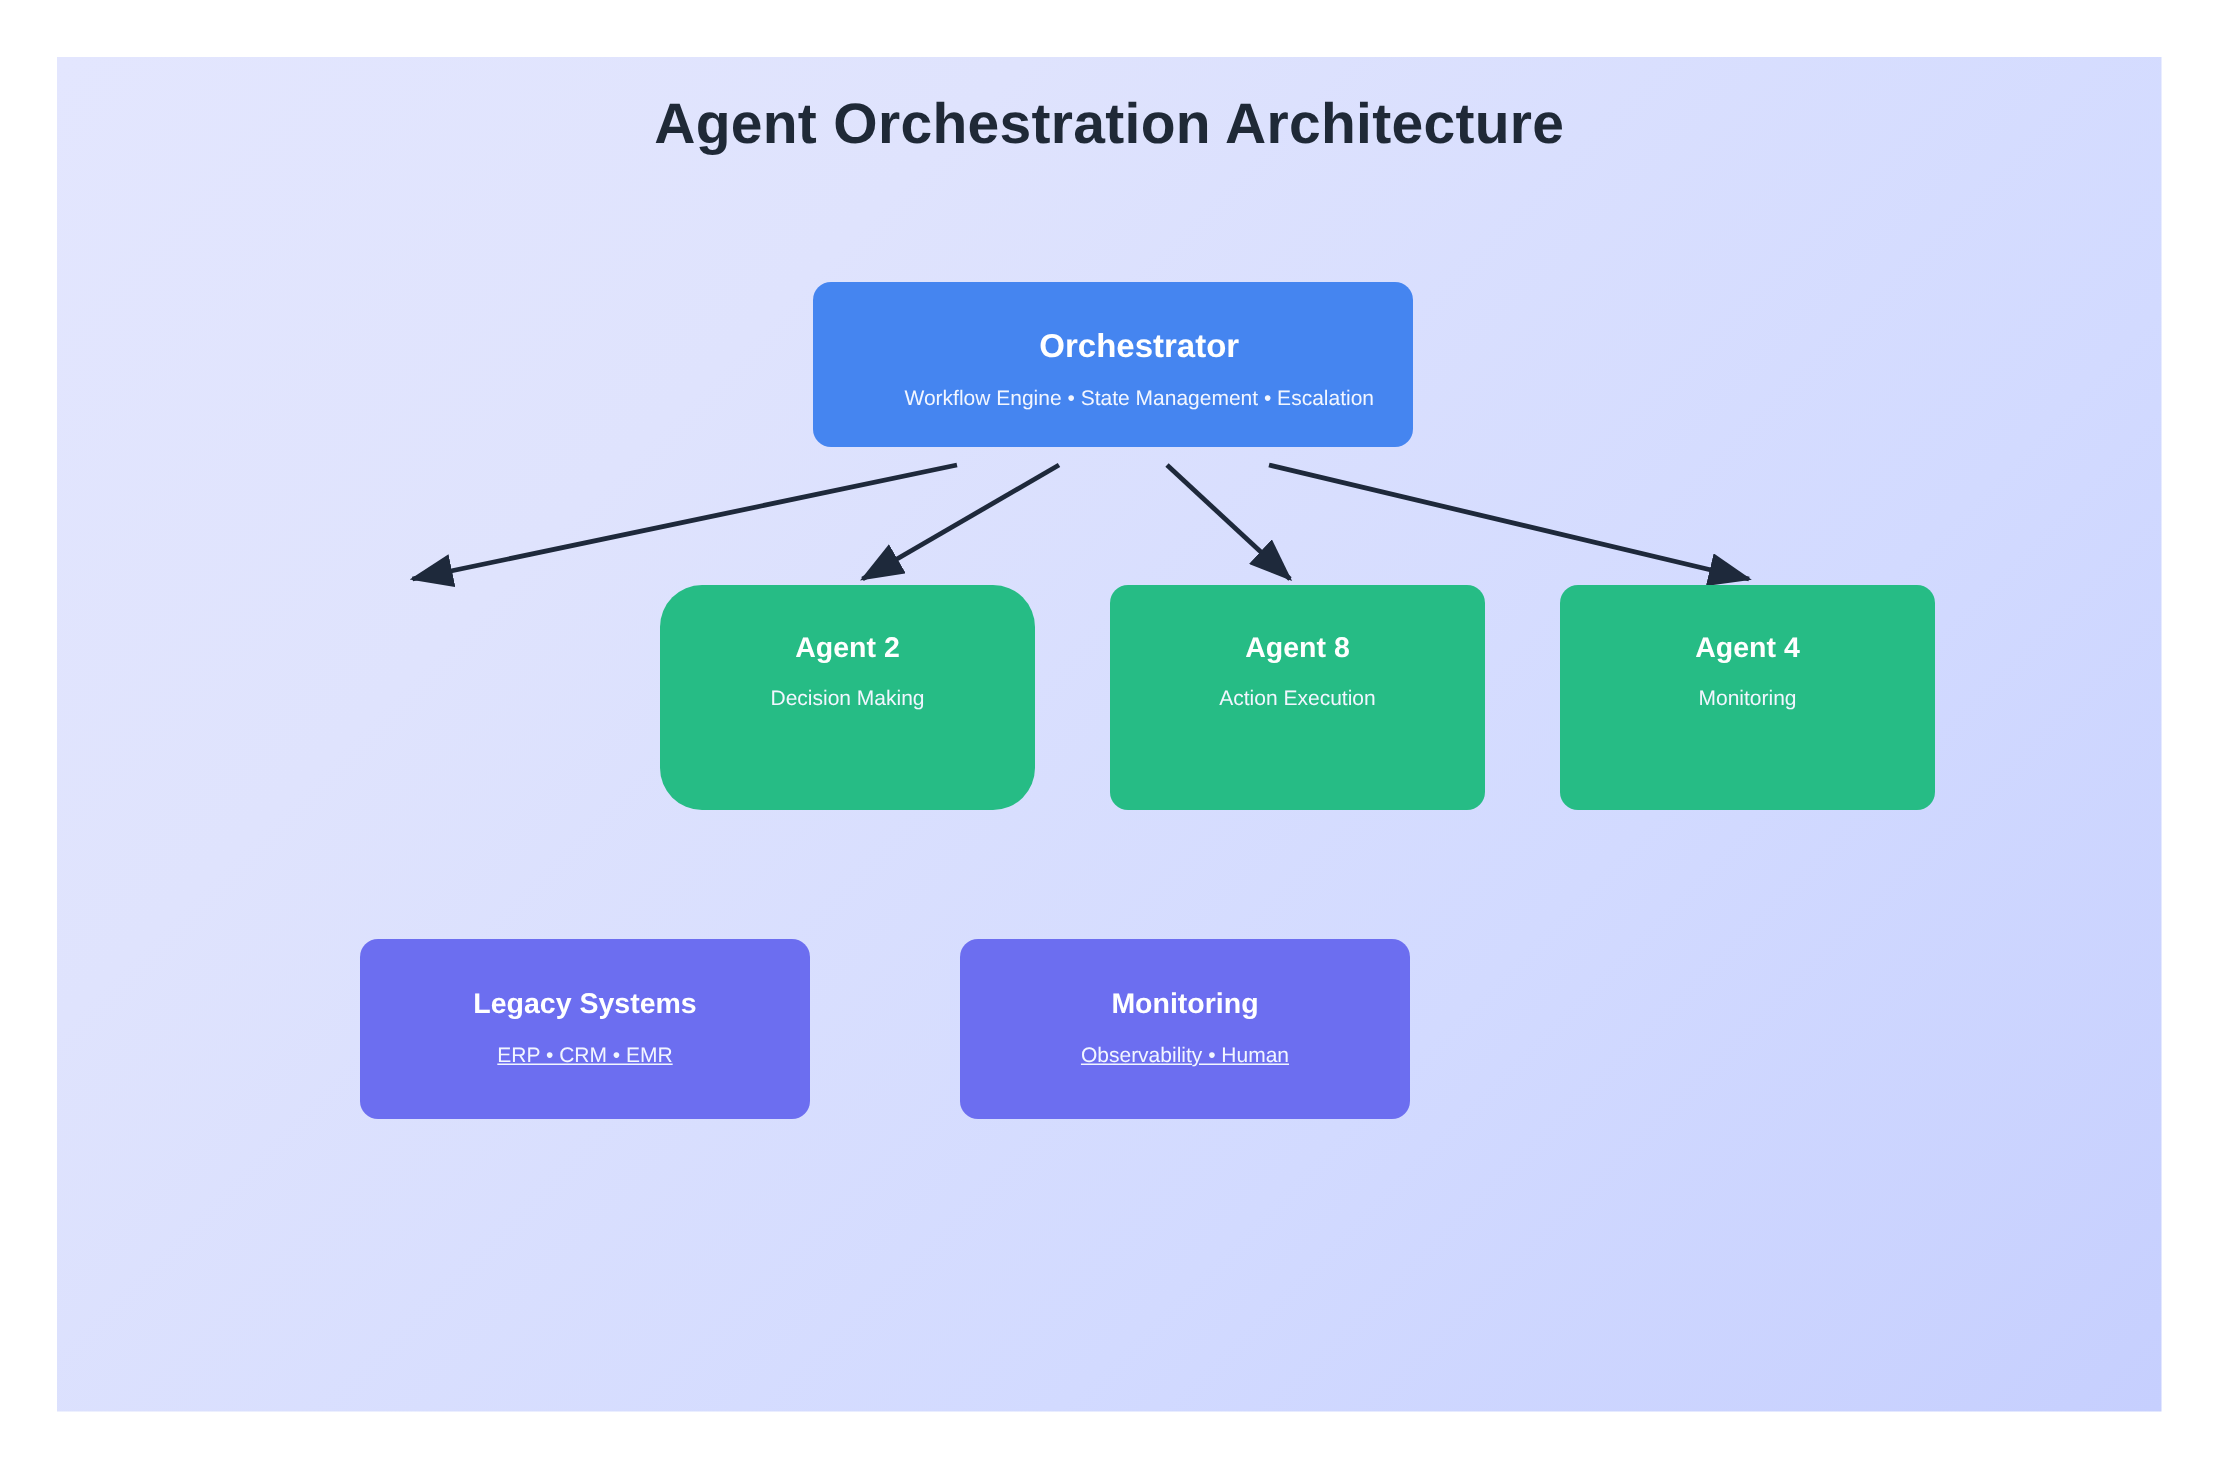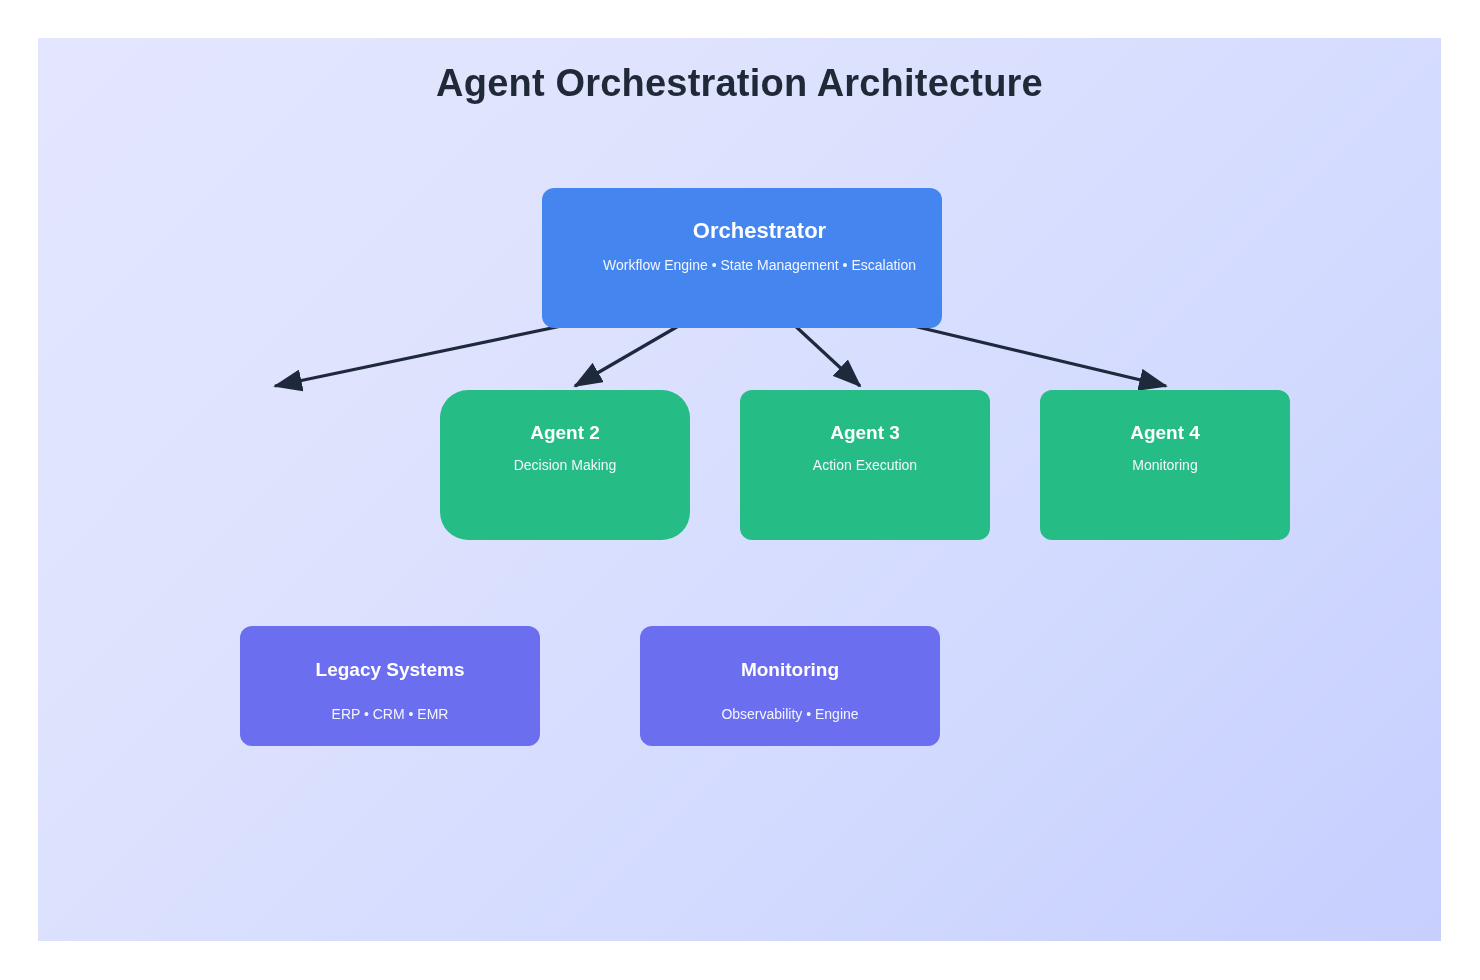--- a/index.html
+++ b/index.html
@@ -72,21 +72,21 @@
     color: #f2f6ff;
     line-height: 18px;
     white-space: nowrap;
   }
 
   
   .node.orchestrator {
     left: 504px;
     top: 150px;
     width: 400px;
-    height: 140px;
+    height: 110px;
     background: #4585f0;
     padding-left: 35px;
   }
   .node.orchestrator .node-title {
     font-size: 22px;
     margin-top: 32px;
   }
   .node.orchestrator .node-subtitle {
     margin-top: 14px;
   }
@@ -106,21 +106,21 @@
   .node.agent.pos-3 { left: 1002px; }
 
   
   .node.support {
     top: 588px;
     width: 300px;
     height: 120px;
     background: #6c6ef0;
   }
   .node.support .node-title { margin-top: 33px; }
-  .node.support .node-subtitle { margin-top: 24px; }
+  .node.support .node-subtitle { margin-top: 13px; text-decoration: underline; }
   .node.support.pos-0 { left: 202px; }
   .node.support.pos-1 { left: 602px; }
   .node.support.pos-2 { left: 1002px; }
 </style>
 </head>
 <body>
 
 <div id="canvas">
 
   <div id="diagram-title">Agent Orchestration Architecture</div>
@@ -142,30 +142,30 @@
   <div class="node orchestrator">
     <div class="node-title">Orchestrator</div>
     <div class="node-subtitle">Workflow Engine • State Management • Escalation</div>
   </div>
 
   <div class="node agent pos-1">
     <div class="node-title">Agent 2</div>
     <div class="node-subtitle">Decision Making</div>
   </div>
   <div class="node agent pos-2">
-    <div class="node-title">Agent 3</div>
+    <div class="node-title">Agent 8</div>
     <div class="node-subtitle">Action Execution</div>
   </div>
   <div class="node agent pos-3">
     <div class="node-title">Agent 4</div>
     <div class="node-subtitle">Monitoring</div>
   </div>
 
   <div class="node support pos-0">
     <div class="node-title">Legacy Systems</div>
     <div class="node-subtitle">ERP • CRM • EMR</div>
   </div>
   <div class="node support pos-1">
     <div class="node-title">Monitoring</div>
-    <div class="node-subtitle">Observability • Engine</div>
+    <div class="node-subtitle">Observability • Human</div>
   </div>
 
 </div>
 
 </body></html>

